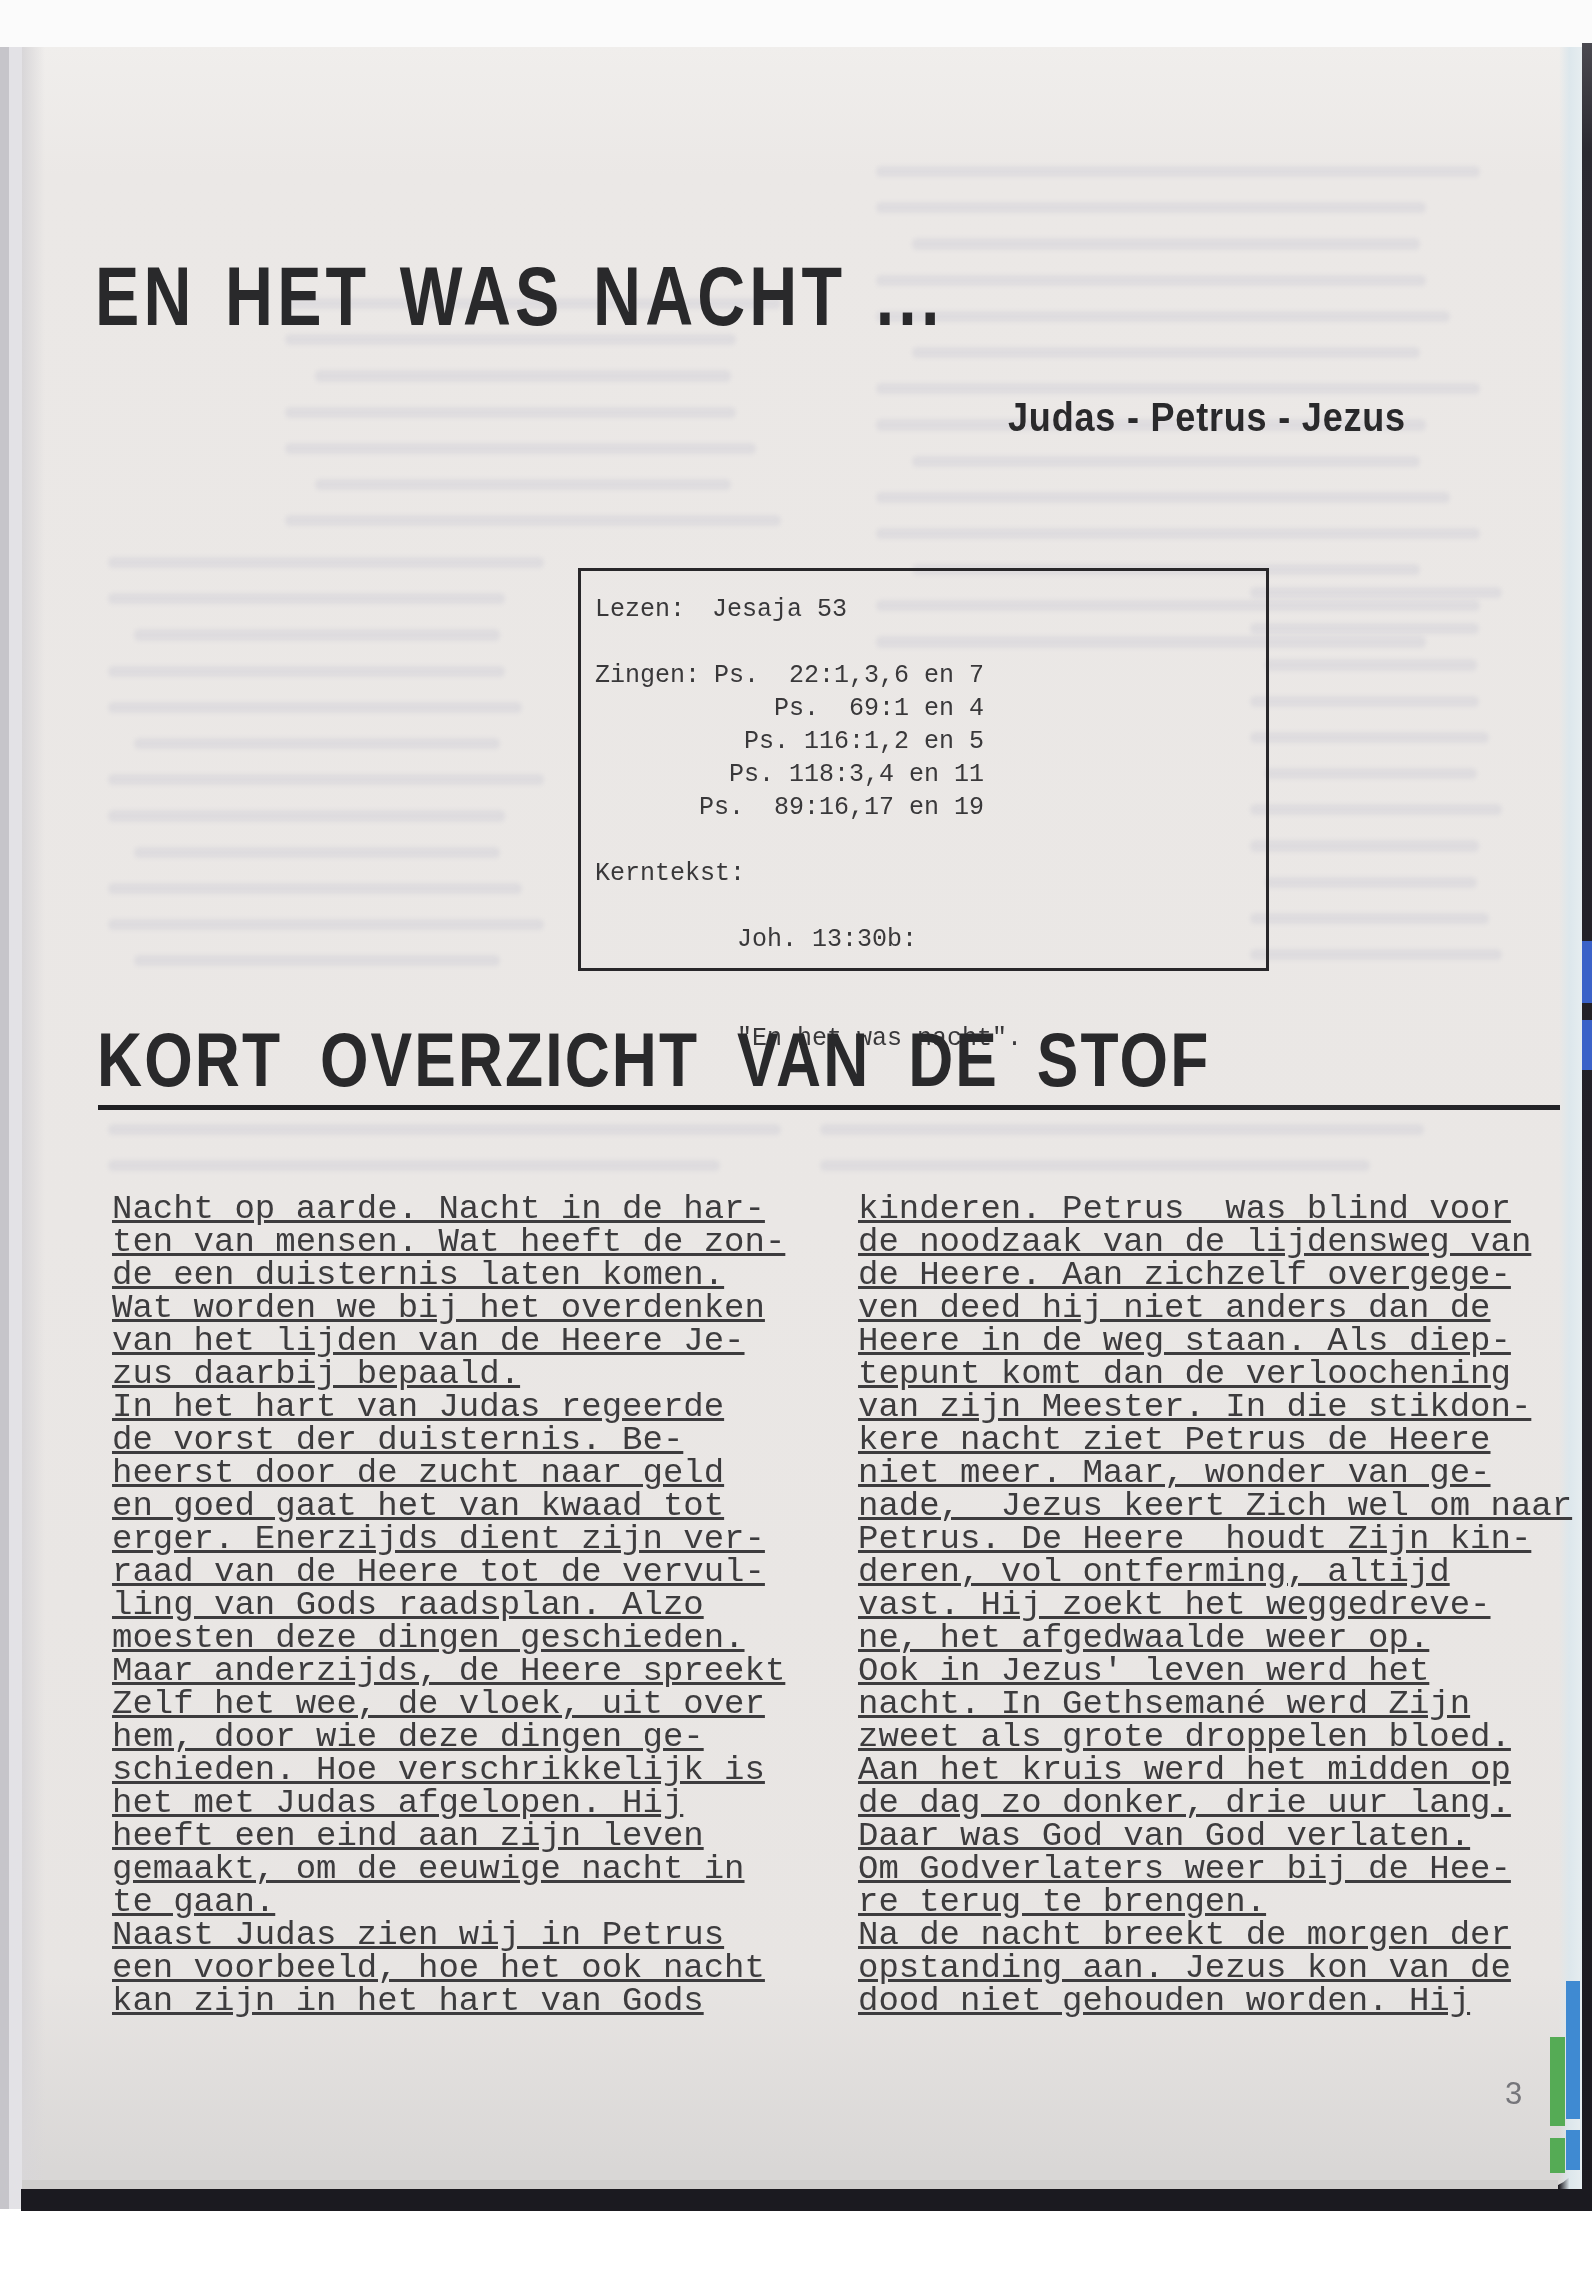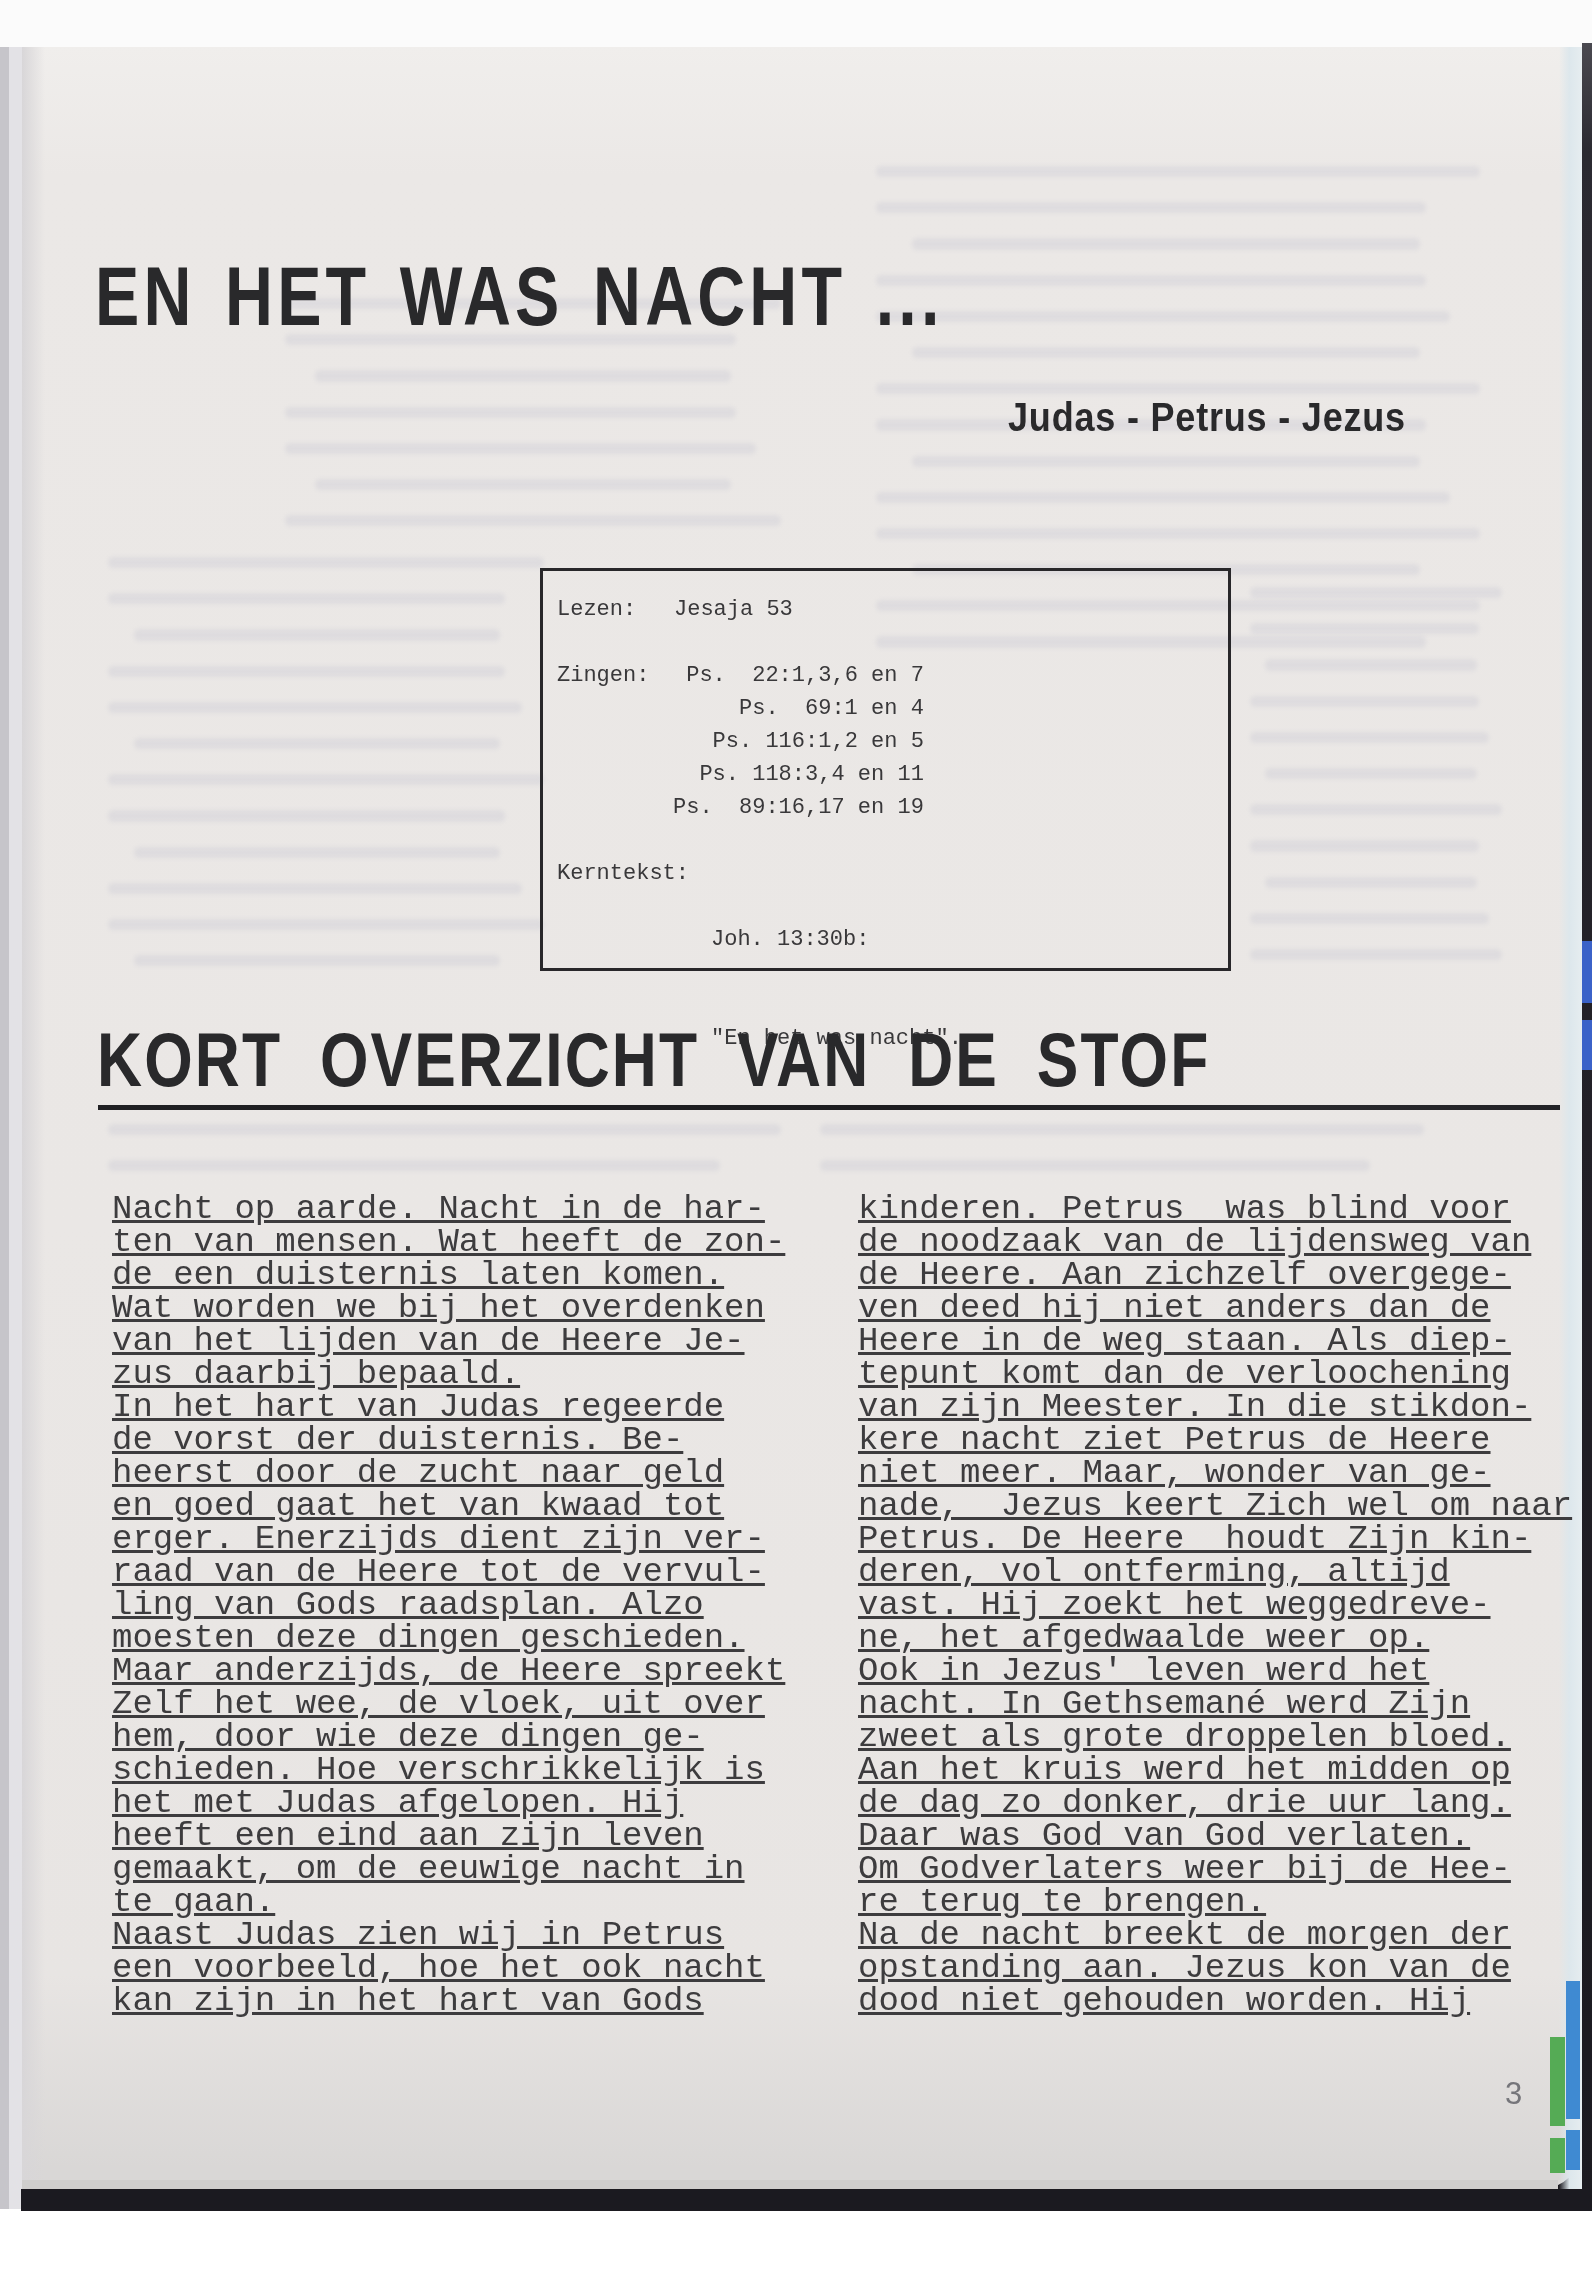--- a/index.html
+++ b/index.html
@@ -45,26 +45,26 @@
   .subtitle{position:absolute;left:1008px;top:395px;font-size:40px;line-height:1.1;
          letter-spacing:0.9px;transform:scaleX(.90);}
   .heading{position:absolute;left:97px;top:1020px;font-size:76px;line-height:1.05;
          letter-spacing:2.6px;word-spacing:22.4px;transform:scaleX(.82);}
   .heading-rule{position:absolute;left:98px;top:1105px;width:1462px;height:5.2px;
          background:linear-gradient(90deg,#202023 0%,#1d1d20 55%,#2a2a2e 80%,#232327 100%);}
 
   .mono{font-family:"Liberation Mono","DejaVu Sans Mono",monospace;color:#3b3a3c;}
 
   
-  .litbox{position:absolute;left:540px;top:568px;width:671px;height:375px;
+  .litbox{position:absolute;left:578px;top:568px;width:671px;height:375px;
           border:3.5px solid #28272a;background:transparent;
           font-family:"Liberation Mono","DejaVu Sans Mono",monospace;
-          font-size:22px;color:#39383a;padding-top:22.4px;padding-left:14px;box-sizing:content-box;}
+          font-size:25px;color:#39383a;padding-top:22.4px;padding-left:14px;box-sizing:content-box;}
   .lit-row{display:flex;align-items:flex-start;line-height:33px;white-space:pre;}
-  .lit-row + .lit-row{margin-top:33px;gap:12px;}
+  .lit-row + .lit-row{margin-top:33px;}
   .lit-label-9{width:117px;flex:none;}   
   .lit-label-8{width:104px;flex:none;}   
   .lit-label-11{width:142px;flex:none;}  
   .lit-val{white-space:pre;}
   .zingen-list .line{line-height:33px;white-space:pre;text-align:right;}
 
   
   .column{position:absolute;top:1193px;font-family:"Liberation Mono","DejaVu Sans Mono",monospace;
           font-size:34px;color:#3d3c3e;text-decoration:underline;}
   .column .line{height:33px;line-height:33px;white-space:pre;}

